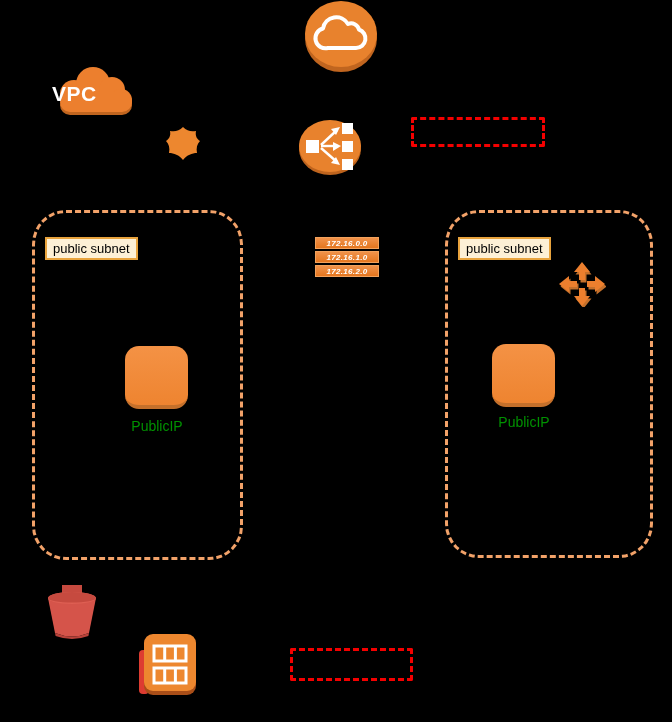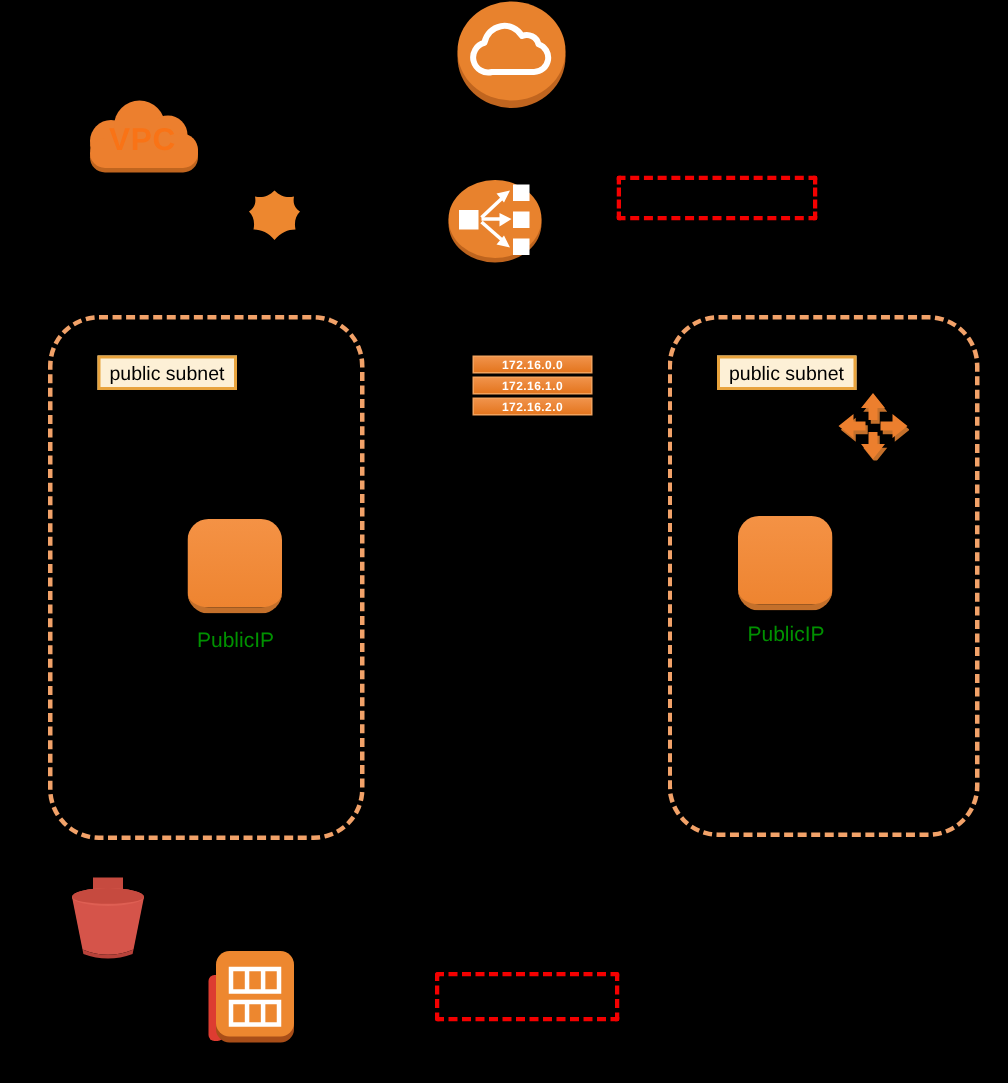--- a/index.html
+++ b/index.html
@@ -6,46 +6,46 @@
   .canvas{
     position:relative;width:672px;height:722px;background:#000;overflow:hidden;
     font-family:"Liberation Sans",sans-serif;
   }
   .abs{position:absolute;}
 
   
   .node svg{display:block;}
 
   .vpc-text{
-    position:absolute;left:0;top:22px;width:100%;text-align:center;
-    color:#f97316;font-weight:bold;font-size:21px;letter-spacing:0.5px;
+    position:absolute;left:0;top:22px;width:100%;
+    color:#ffffff;font-weight:bold;font-size:21px;letter-spacing:0.5px;
   }
 
   
   .redbox{border:3px dashed #F40000;border-radius:2px;background:transparent;}
   .redbox-top{left:411px;top:117px;width:128px;height:24px;}
   .redbox-bottom{left:290px;top:648px;width:117px;height:27px;}
 
   
-  .routes{left:315px;top:237px;width:80px;}
+  .routes{left:315px;top:237px;width:64px;font-style:italic;}
   .route{
     height:12px;line-height:12px;margin-bottom:2px;text-align:center;
     background:linear-gradient(180deg,#F0924A 0%,#E4761F 100%);
     border:1px solid #F3A25C;box-sizing:border-box;
     color:#fff;font-size:8px;font-weight:bold;letter-spacing:0.3px;
   }
 
   
   .subnet{
     border:3px dashed #F2A269;border-radius:34px;box-sizing:border-box;
   }
   .subnet-left{left:32px;top:210px;width:211px;height:350px;}
   .subnet-right{left:445px;top:210px;width:208px;height:348px;}
   .subnet-label{
-    position:absolute;left:30px;top:24px;
+    position:absolute;left:10px;top:24px;
     background:#FDF0D6;border:2px solid #E8A33D;
     padding:2px 6px;font-size:13px;color:#000;white-space:nowrap;
   }
 
   
   .instance{
     position:absolute;width:63px;height:59px;border-radius:14px;
     background:linear-gradient(180deg,#F49245 0%,#EE8430 100%);
     border-bottom:4px solid #C4702B;
   }

